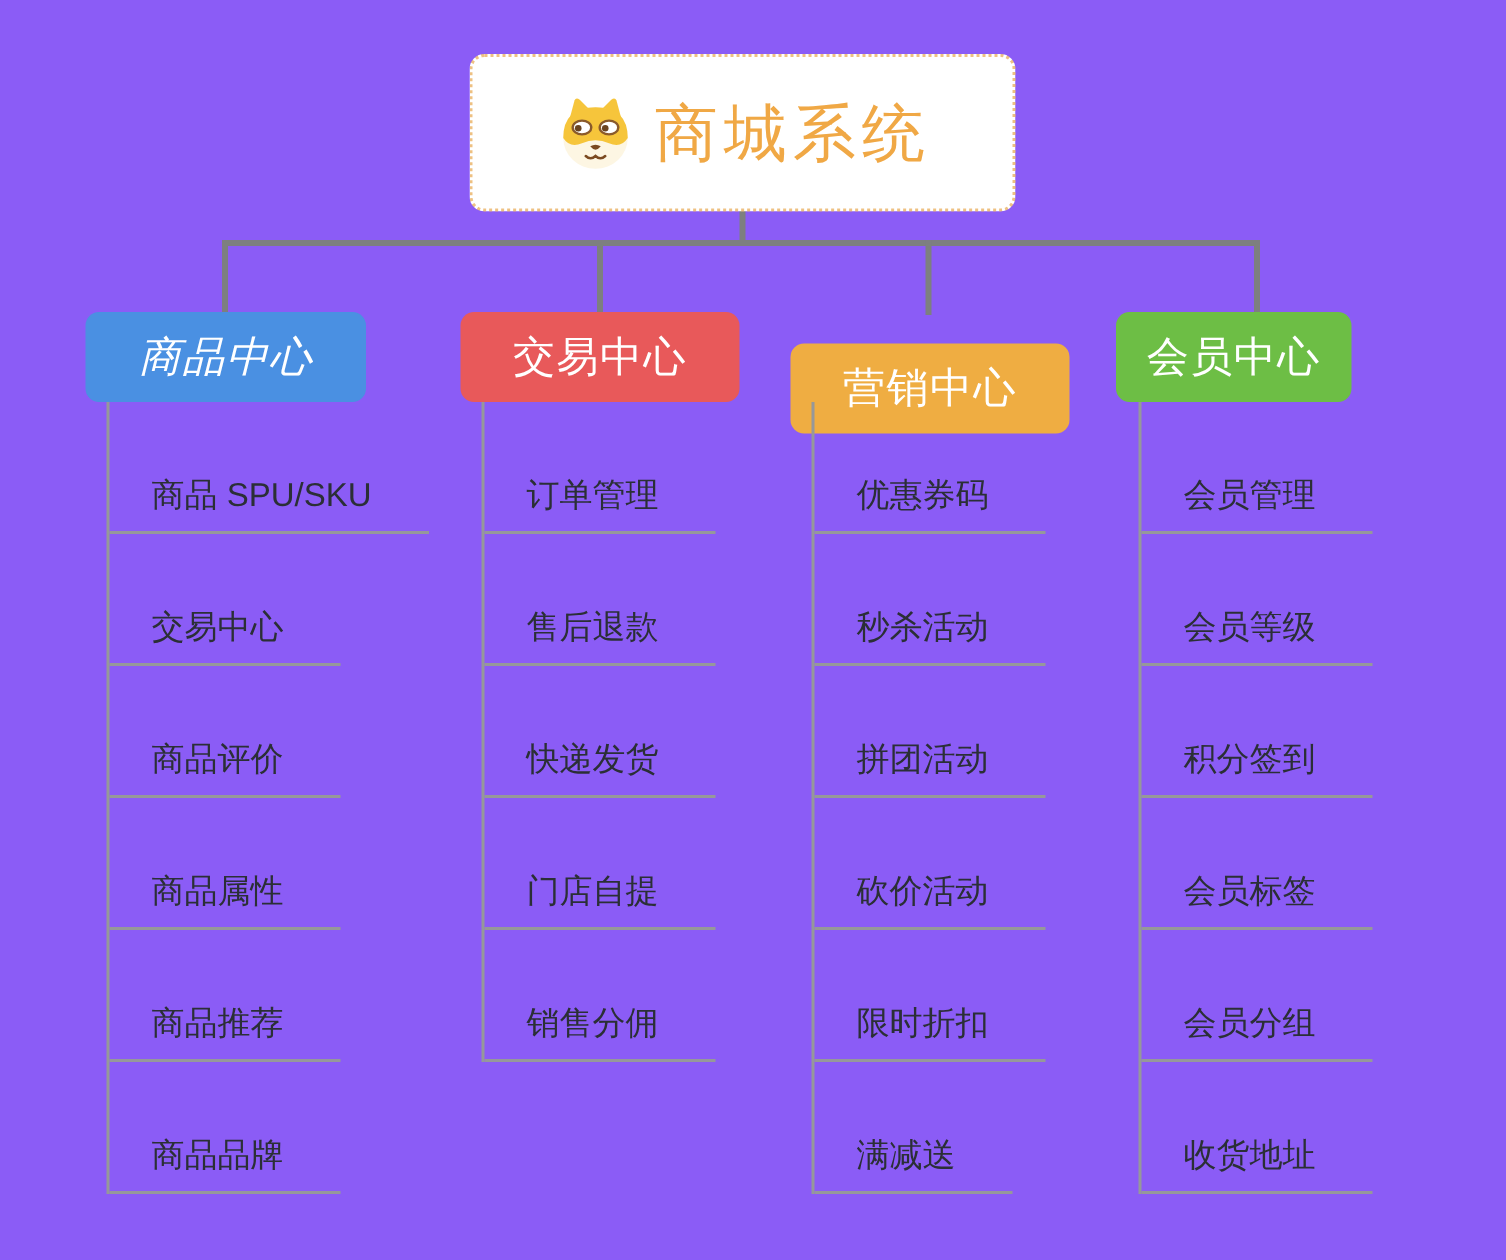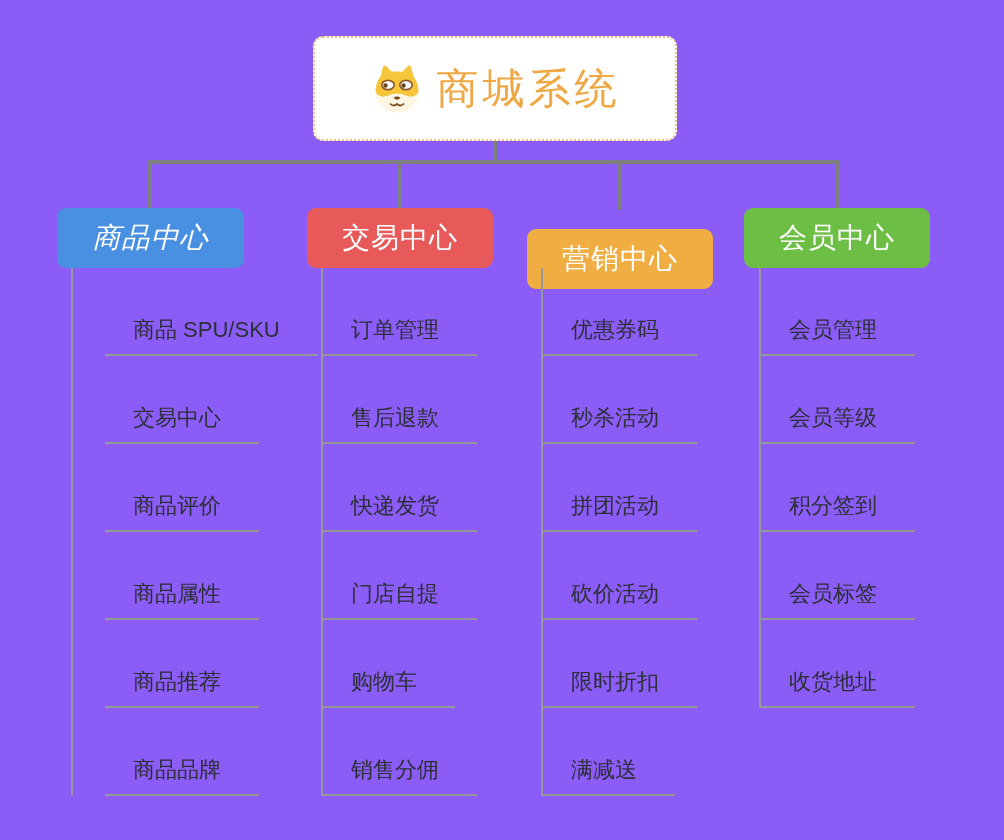--- a/index.html
+++ b/index.html
@@ -51,29 +51,29 @@
     letter-spacing: 1px;
     display: flex;
     align-items: center;
     justify-content: center;
     white-space: nowrap;
     cursor: default;
   }
   .bh0 { left: 57px;  width: 187px; font-style: italic; }
   .bh1 { left: 307px; width: 186px; }
   .bh2 { left: 527px; width: 186px; }
-  .bh3 { left: 744px; width: 186px; }
+  .bh3 { left: 744px; width: 157px; }
 
   
   .col {
     position: absolute;
     top: 268px;
     border-left: 2px solid #96989a;
   }
-  .c0 { left: 71px; padding-left: 32px; }
+  .c0 { left: 71px; }
   .c1 { left: 321px; }
   .c2 { left: 541px; }
   .c3 { left: 759px; }
 
   .item {
     height: 88px;
     width: max-content;
     display: flex;
     align-items: flex-end;
     padding: 0 38px 9px 28px;
@@ -129,34 +129,34 @@
     <div class="item">商品属性</div>
     <div class="item">商品推荐</div>
     <div class="item">商品品牌</div>
   </div>
 
   <div class="col c1">
     <div class="item">订单管理</div>
     <div class="item">售后退款</div>
     <div class="item">快递发货</div>
     <div class="item">门店自提</div>
-    <div class="item">购物车</div>
     <div class="item">销售分佣</div>
   </div>
 
   <div class="col c2">
     <div class="item">优惠券码</div>
     <div class="item">秒杀活动</div>
     <div class="item">拼团活动</div>
     <div class="item">砍价活动</div>
     <div class="item">限时折扣</div>
     <div class="item">满减送</div>
   </div>
 
   <div class="col c3">
     <div class="item">会员管理</div>
     <div class="item">会员等级</div>
     <div class="item">积分签到</div>
     <div class="item">会员标签</div>
+    <div class="item">会员分组</div>
     <div class="item">收货地址</div>
   </div>
 
 </div>
 
 </body></html>

